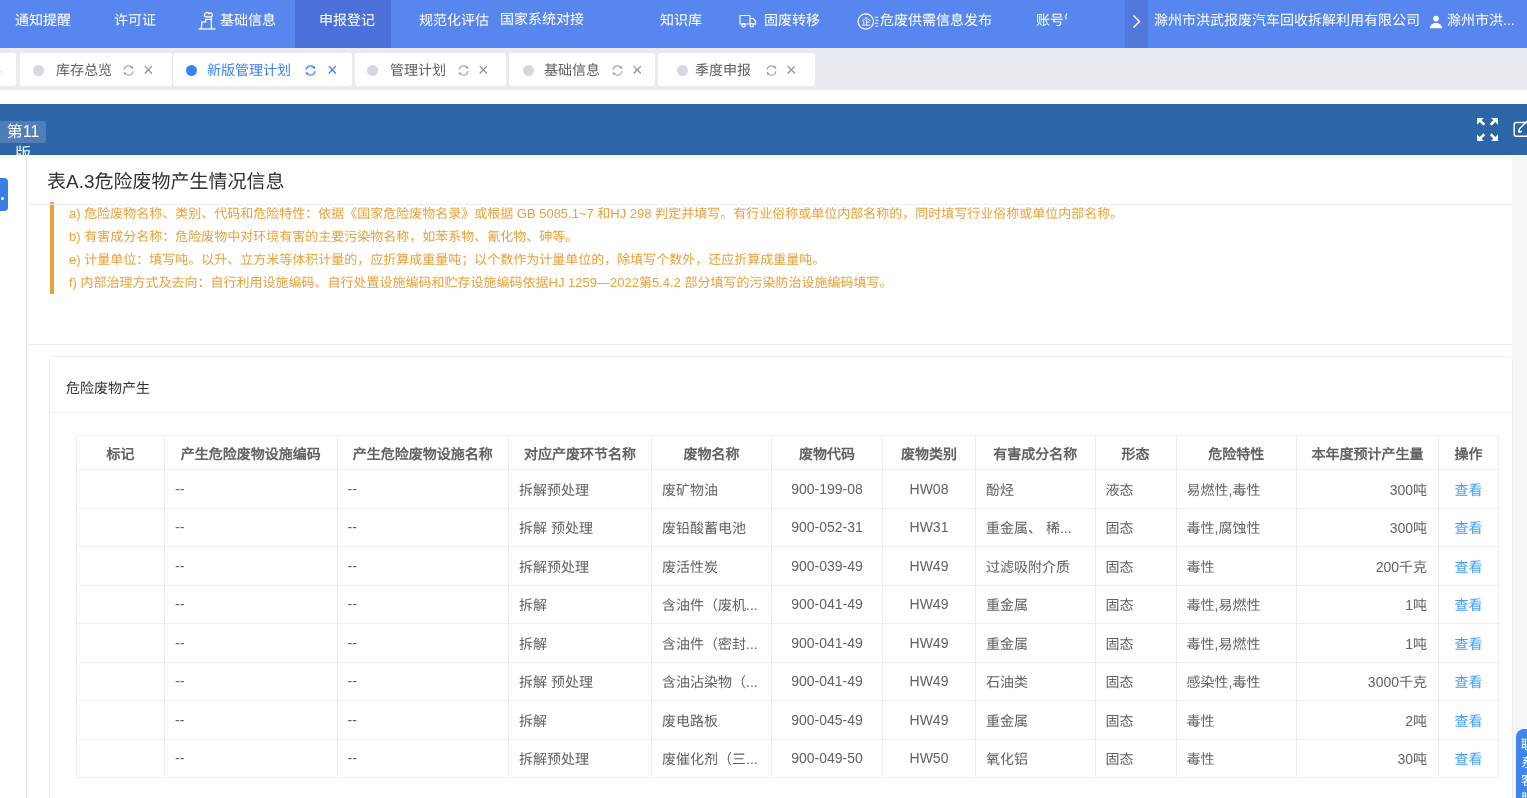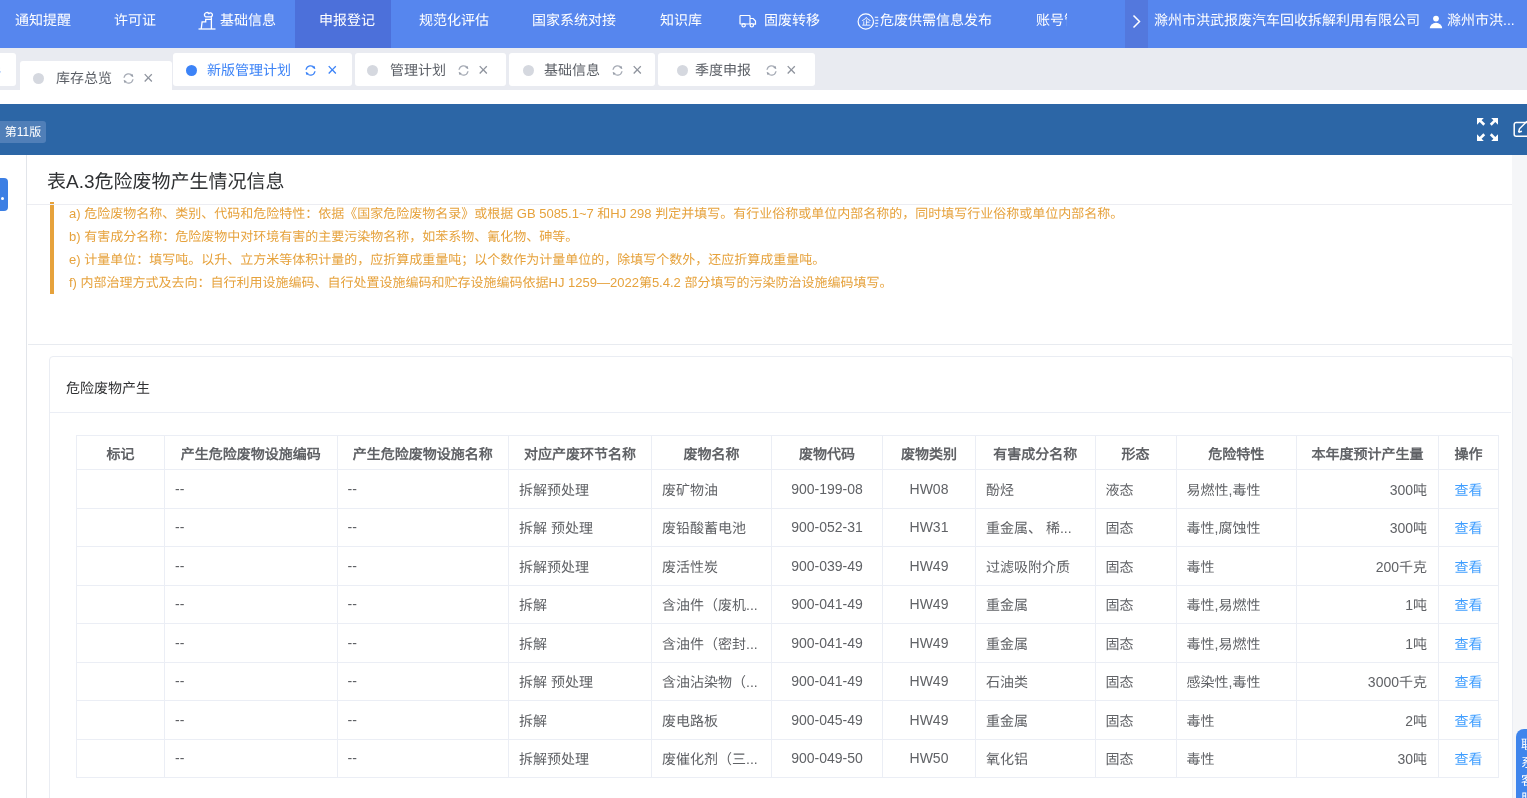--- a/index.html
+++ b/index.html
@@ -17,21 +17,21 @@
   .tab .dot{position:absolute;top:11.5px;width:11px;height:11px;border-radius:50%;background:#d5d8df;}
   .tab .lbl{position:absolute;top:0;height:33px;line-height:35px;font-size:14px;color:#5b5f66;white-space:nowrap;}
   .tab .ico{position:absolute;top:10.5px;width:13px;height:13px;}
   .tab .ico svg{display:block;}
   .tab .x{position:absolute;top:0px;height:33px;line-height:34px;font-size:18px;color:#8f949e;}
   .tab.active .lbl,.tab.active .x{color:#3c83f7;}
   .tab.active .dot{background:#3c83f7;}
   
   #bluebar{left:0;top:104px;width:1527px;height:51px;background:#2c66a6;}
   #ver{position:absolute;left:0;top:16.5px;width:46px;height:22px;background:#507fb8;
-       color:#fff;font-size:12px;line-height:22px;text-align:center;border-radius:0 3px 3px 0;}
+       color:#fff;font-size:16px;line-height:22px;text-align:center;border-radius:0 3px 3px 0;}
   
   #content{left:0;top:155px;width:1527px;height:643px;background:#fff;}
   #leftline{left:26px;top:155px;width:1px;height:643px;background:#e2e5ea;}
   #bluepill{left:0;top:178px;width:8px;height:33px;background:#3c7fe4;border-radius:0 4px 4px 0;}
   #rightstrip{left:1512px;top:155px;width:15px;height:643px;background:#f5f6f8;}
   #title{left:47px;top:166px;font-size:19px;color:#2f3133;}
   #notes{left:50px;top:202px;border-left:4px solid #e6a23c;padding-left:15px;
          font-size:13px;line-height:23px;color:#e6a23c;white-space:nowrap;}
   #hr1{left:28px;top:344px;width:1484px;height:1px;background:#e8ebf0;}
   
@@ -61,21 +61,21 @@
 <div class="navitem" style="left:114px;">许可证</div>
 <div class="navitem" style="left:197px;top:10px;height:20px;line-height:0;"><svg width="20" height="21" viewBox="0 0 20 21" fill="none" stroke="#fff" stroke-width="1.3">
       <path d="M1.5 19h17"></path>
       <path d="M4.2 19l.9-7.2h3.6v-2.4h5.7V19"></path>
       <path d="M14.4 9.4V7.2"></path>
       <path d="M7.6 5.6a2.4 2.4 0 0 1 4.3-2 2 2 0 1 1 1.7 3.3H8.7a1.8 1.8 0 0 1-1.1-1.3z"></path>
     </svg></div>
 <div class="navitem" style="left:220px;">基础信息</div>
 <div class="navitem" style="left:319px;">申报登记</div>
 <div class="navitem" style="left:419px;">规范化评估</div>
-<div class="navitem" style="left:532px;">国家系统对接</div>
+<div class="navitem" style="left:500px;font-family:Liberation Mono, monospace;">国家系统对接</div>
 <div class="navitem" style="left:660px;">知识库</div>
 <div class="navitem" style="left:739px;top:13px;height:18px;line-height:0;"><svg width="18" height="16" viewBox="0 0 18 16" fill="none" stroke="#fff" stroke-width="1.2">
       <rect x="1" y="2.5" width="10" height="8.5" rx="0.6"></rect>
       <path d="M11 5.5h3.2l2.3 2.6v3h-2.5"></path>
       <circle cx="4.6" cy="12.3" r="1.7"></circle>
       <circle cx="12.8" cy="12.3" r="1.7"></circle>
     </svg></div>
 <div class="navitem" style="left:764px;">固废转移</div>
 <div class="navitem" style="left:857px;top:12px;height:20px;line-height:0;"><svg width="22" height="19" viewBox="0 0 22 19" fill="none" stroke="#fff" stroke-width="1.2">
       <circle cx="8.8" cy="9.5" r="7.7"></circle>
@@ -99,21 +99,21 @@
 <div class="tab" style="left:-140px;width:156px;">
     <span class="ico" style="left:128.5px;">
       <svg width="13" height="13" viewBox="0 0 13 13">
         <g fill="none" stroke="#6aa0f8" stroke-width="1.2" stroke-linecap="round">
           <path d="M10.9 7.6A4.6 4.6 0 0 1 2.5 9.0"></path>
           <path d="M2.1 5.4A4.6 4.6 0 0 1 10.5 4.0"></path>
         </g>
       </svg>
     </span>
   </div>
-<div class="tab" style="left:20px;width:152px;margin-top:8px;">
+<div class="tab" style="left:20px;width:152px;">
   <span class="dot" style="left:13px;"></span>
     <span class="lbl" style="left:36px;">库存总览</span>
   <span class="ico" style="left:102px;">
       <svg width="13" height="13" viewBox="0 0 13 13">
         <g fill="none" stroke="#a6abb5" stroke-width="1.2" stroke-linecap="round">
           <path d="M10.9 7.6A4.6 4.6 0 0 1 2.5 9.0"></path>
           <path d="M2.1 5.4A4.6 4.6 0 0 1 10.5 4.0"></path>
         </g>
         <path d="M1.7 8.0 L2.4 11.0 L4.9 9.3 Z" fill="#9aa0ab"></path>
         <path d="M11.3 5.0 L10.6 2.0 L8.1 3.7 Z" fill="#9aa0ab"></path>

